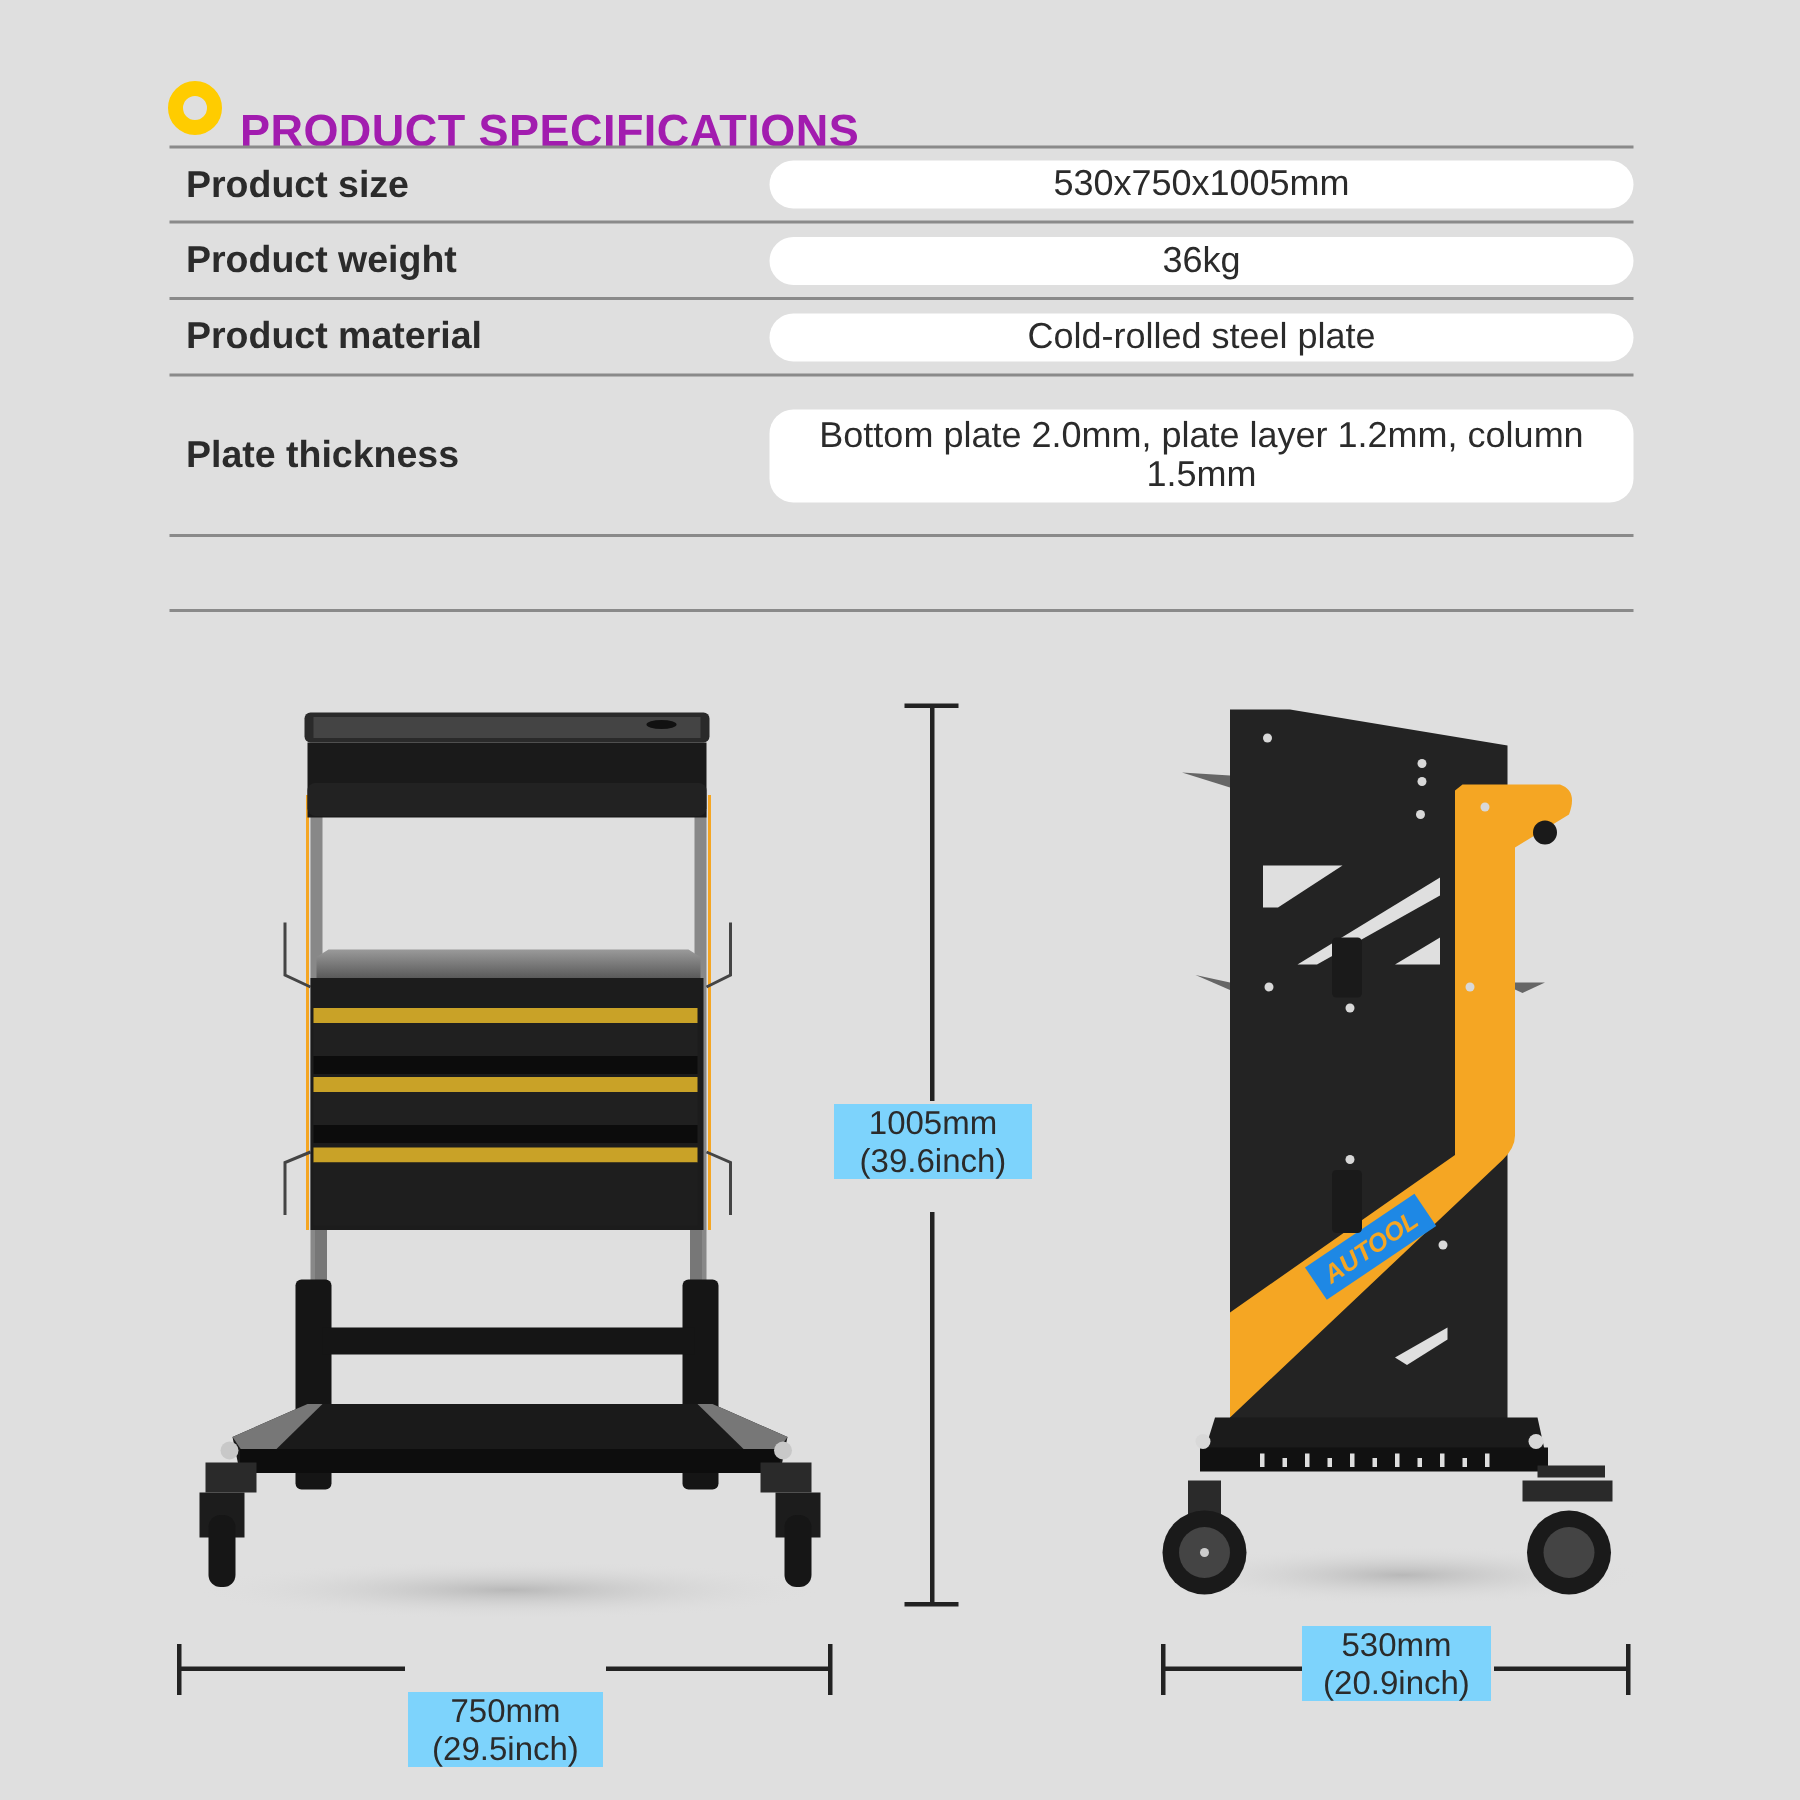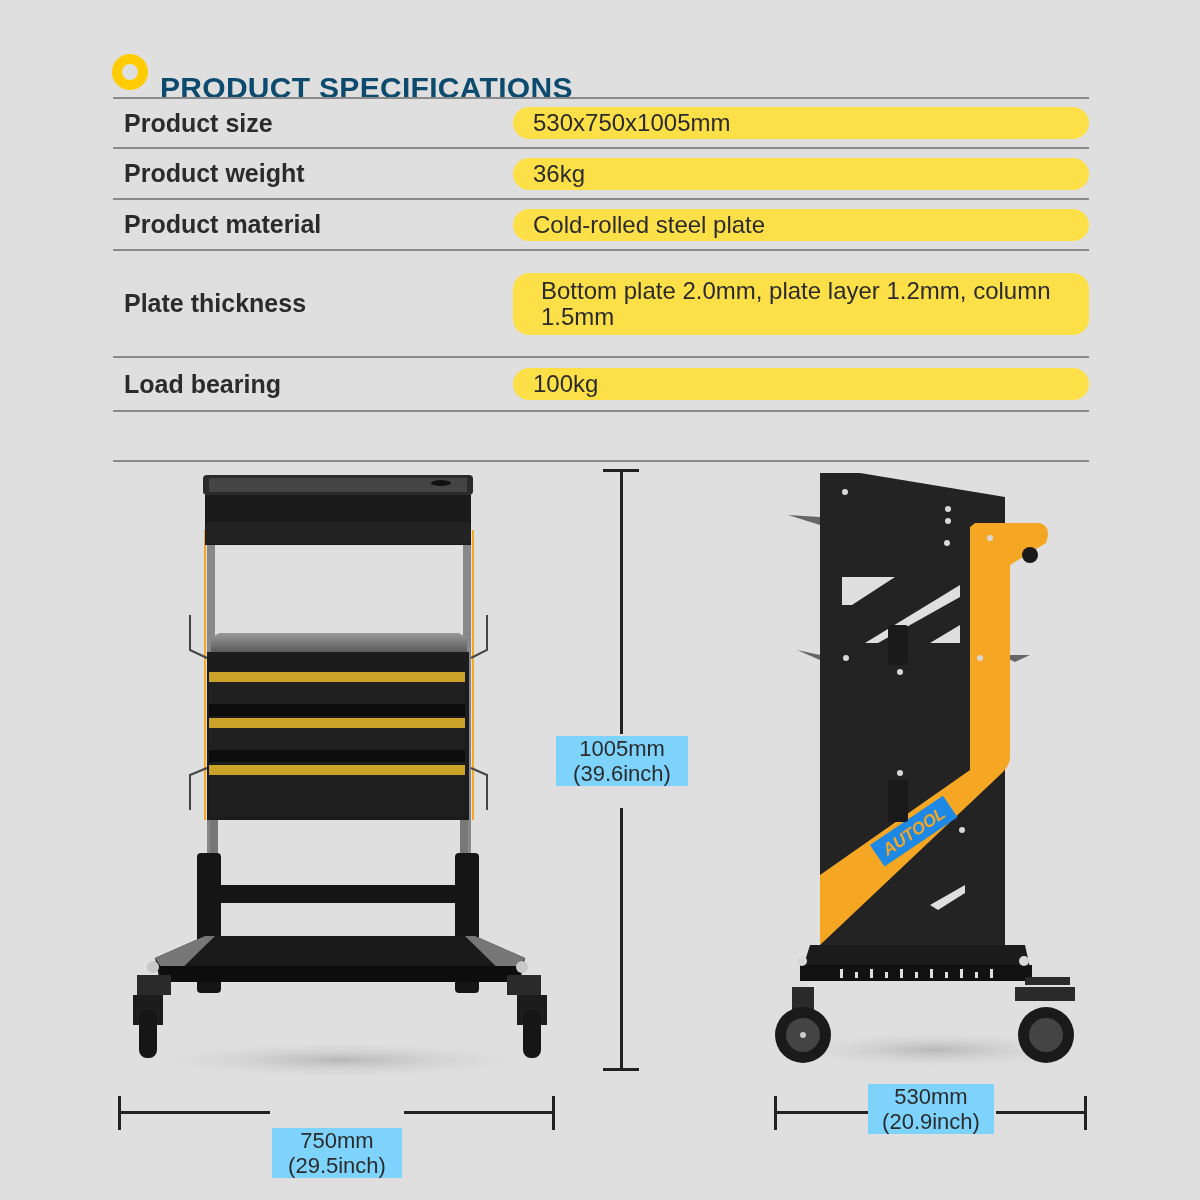--- a/index.html
+++ b/index.html
@@ -1,27 +1,27 @@
 <!DOCTYPE html>
 <html><head>
 <meta charset="utf-8">
 <style>
   * { box-sizing: border-box; margin: 0; padding: 0; }
   html, body { width: 1200px; height: 1200px; background: #dfdfdf; overflow: hidden; }
   body { position: relative; font-family: "Liberation Sans", "DejaVu Sans", sans-serif; color: #2b2b2b; }
 
   .header { position: absolute; left: 112px; top: 52px; height: 40px; display: flex; align-items: center; }
   .header-ring { width: 36px; height: 36px; border-radius: 50%; border: 10px solid #ffcc00; background: transparent; margin-right: 12px; }
-  .header-title { font-size: 30px; font-weight: bold; letter-spacing: 0.3px; color: #0c4a6e; margin-top: 32px; }
+  .header-title { font-size: 30px; font-weight: bold; letter-spacing: 0.3px; color: #a21caf; margin-top: 32px; }
 
   .spec-table { position: absolute; left: 113px; top: 97px; width: 976px; border-top: 2px solid #8a8a8a; }
   .spec-row { display: flex; align-items: center; border-bottom: 2px solid #8a8a8a; }
   .spec-label { width: 400px; padding-left: 11px; font-size: 25px; font-weight: bold; color: #2b2b2b; }
   .spec-value-wrap { flex: 1; display: flex; justify-content: flex-end; }
-  .spec-pill { width: 576px; background: #fde047; border-radius: 16px; font-size: 24px; color: #2b2b2b; line-height: 26px; padding: 3px 20px; }
+  .spec-pill { width: 576px; background: #ffffff; border-radius: 16px; text-align: center; font-size: 24px; color: #2b2b2b; line-height: 26px; padding: 3px 20px; }
 
   .r1 { height: 50px; } .r2 { height: 51px; } .r3 { height: 51px; } .r4 { height: 107px; } .r5 { height: 54px; } .r6 { height: 50px; }
   .r4 .spec-pill { padding: 5px 28px; }
 
   .dim-label { position: absolute; text-align: center; font-size: 22px; line-height: 25px; color: #2b2b2b; background: #7dd3fc; }
 
   .vline { position: absolute; left: 620px; width: 3px; background: #222; }
   .tick-h { position: absolute; height: 3px; width: 36px; background: #222; }
   .hline { position: absolute; height: 3px; background: #222; }
   .tick-v { position: absolute; width: 3px; height: 34px; background: #222; }
@@ -52,26 +52,20 @@
   <div class="spec-row r3">
     <div class="spec-label">Product material</div>
     <div class="spec-value-wrap">
         <div class="spec-pill">Cold-rolled steel plate</div>
       </div>
   </div>
   <div class="spec-row r4">
     <div class="spec-label">Plate thickness</div>
     <div class="spec-value-wrap">
         <div class="spec-pill">Bottom plate 2.0mm, plate layer 1.2mm, column 1.5mm</div>
-      </div>
-  </div>
-  <div class="spec-row r5">
-    <div class="spec-label">Load bearing</div>
-    <div class="spec-value-wrap">
-        <div class="spec-pill">100kg</div>
       </div>
   </div>
   <div class="spec-row r6">
   </div>
 </div>
 
 <svg class="illus" style="left:115px; top:470px;" width="460" height="610" viewBox="0 0 460 610">
   <defs>
     <linearGradient id="shelf" x1="0" y1="0" x2="0" y2="1">
       <stop offset="0" stop-color="#9a9a9a"></stop>

